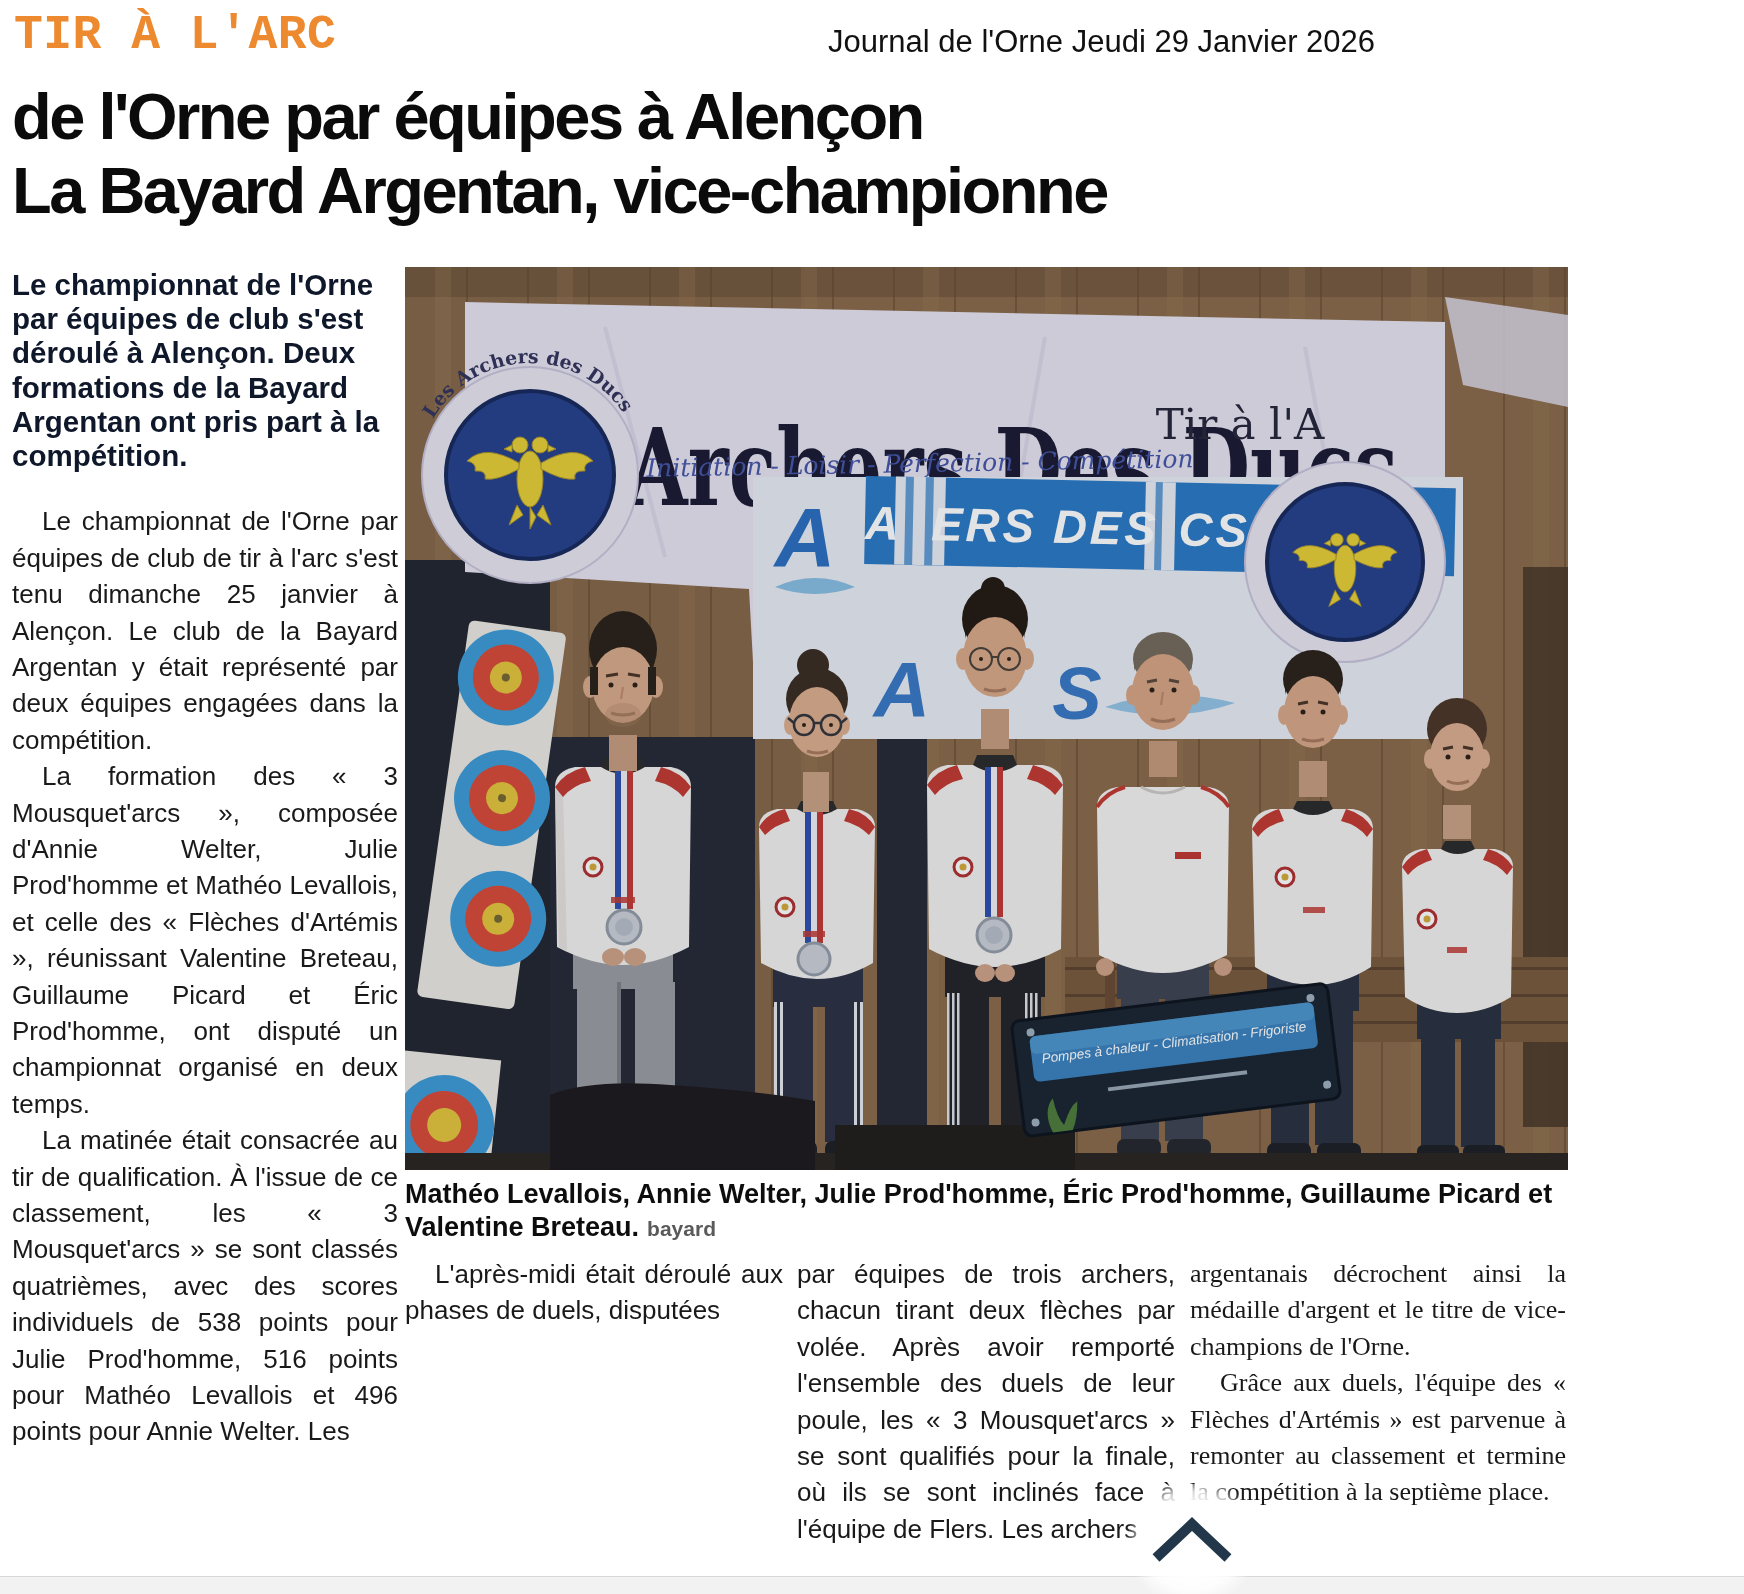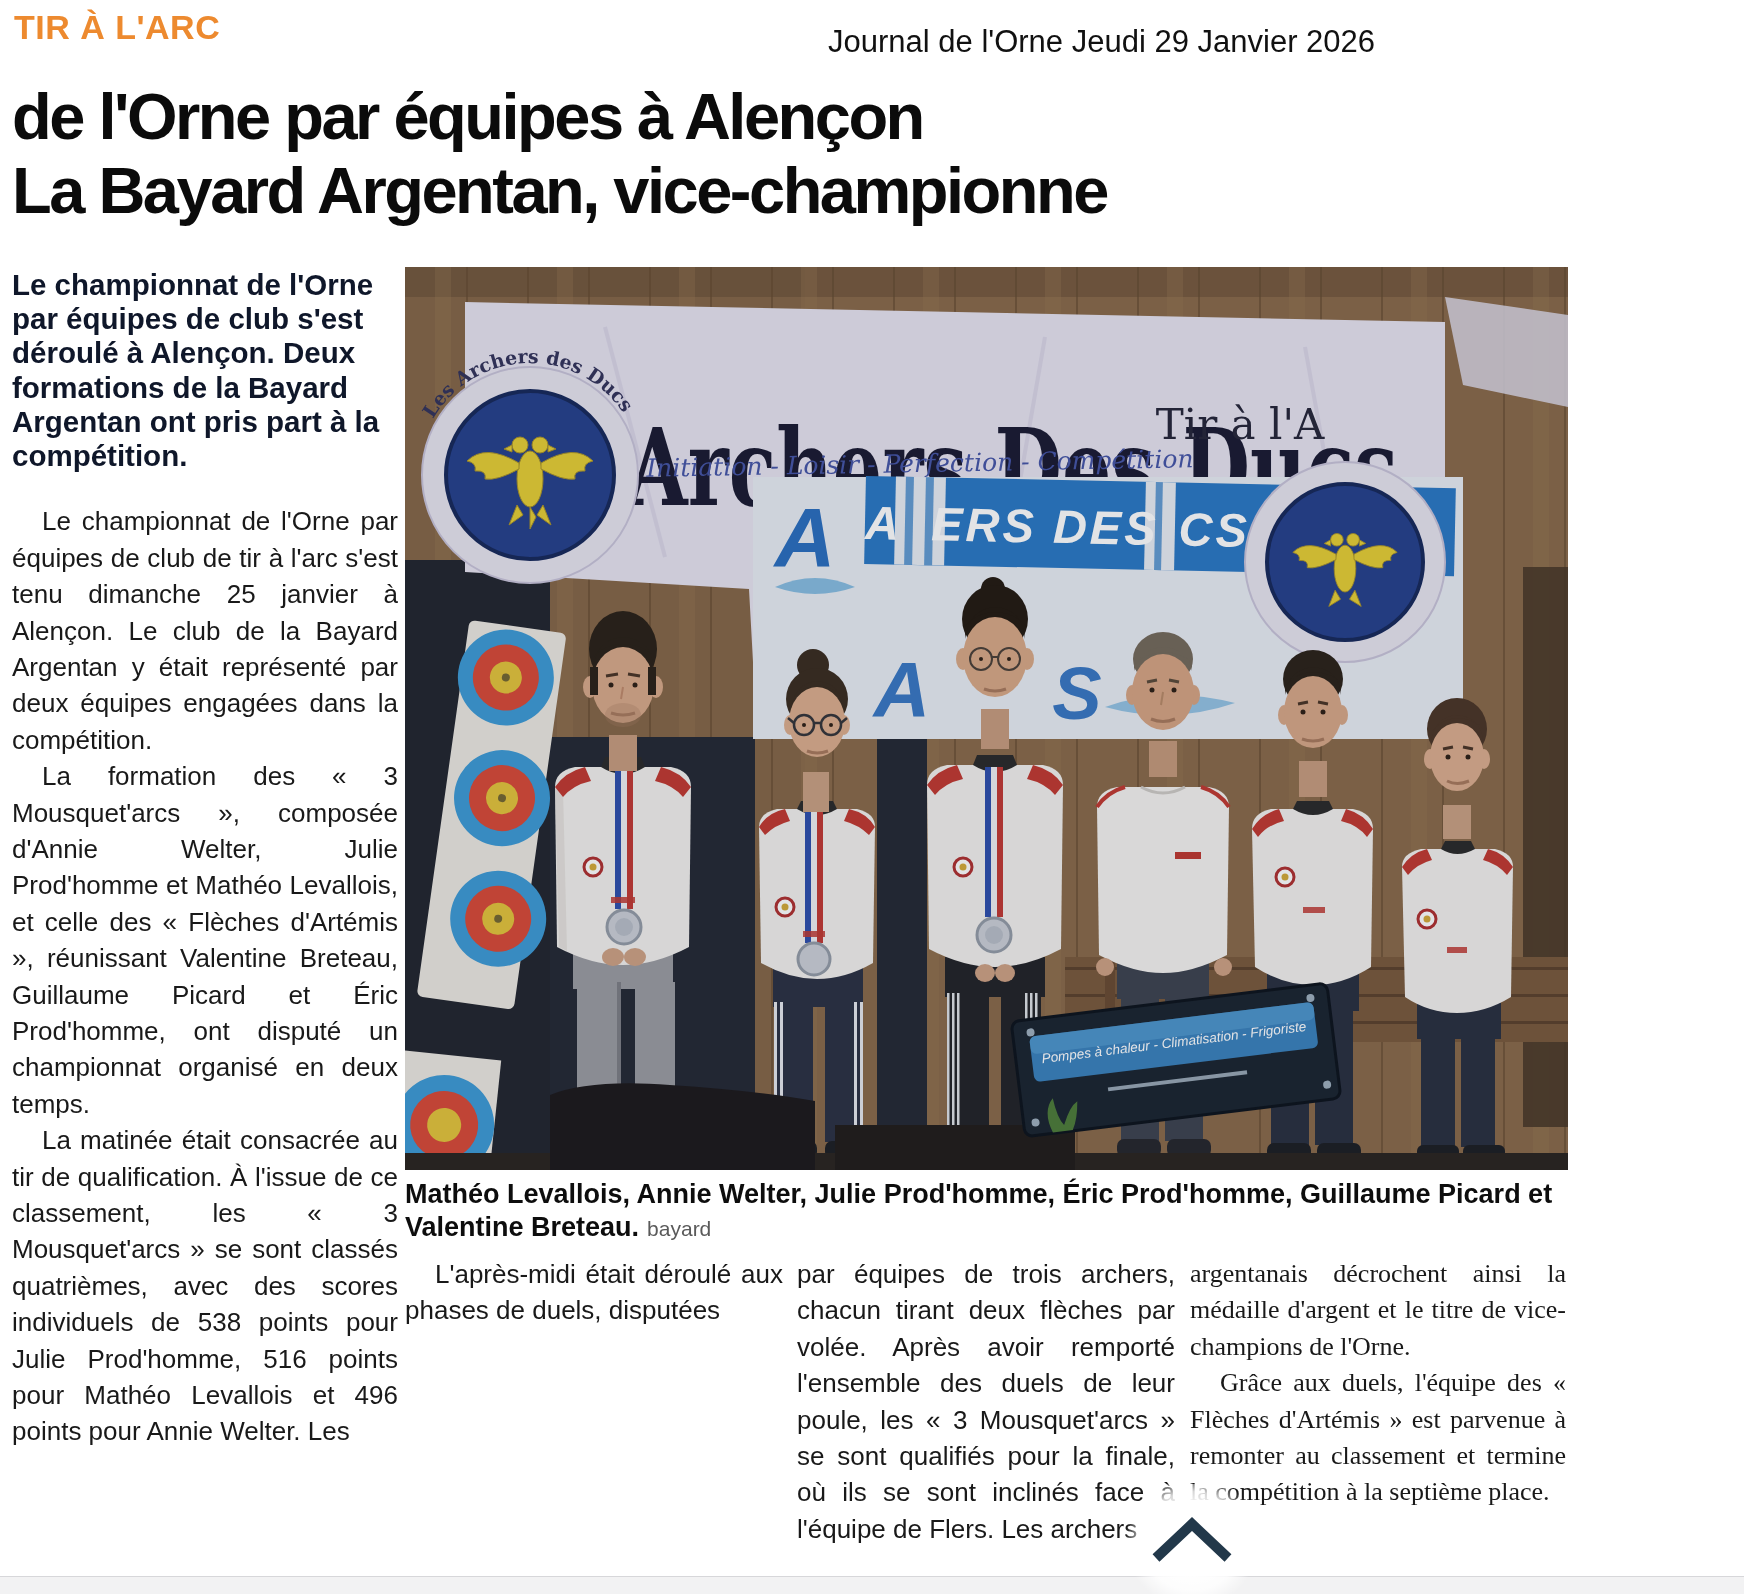--- a/index.html
+++ b/index.html
@@ -1,31 +1,31 @@
 <!DOCTYPE html>
 <html lang="fr"><head>
 <meta charset="utf-8">
 <style>
   html,body{margin:0;padding:0;background:#ffffff;}
   .page{position:relative;width:1744px;height:1594px;background:#fff;overflow:hidden;
         font-family:"Liberation Sans",sans-serif;color:#161616;}
-  .kicker{position:absolute;left:14px;top:8px;font-size:34px;font-weight:700;
-          color:#ED8A2F;letter-spacing:.5px;}
+  .kicker{position:absolute;left:14px;top:8px;font-size:48px;font-weight:700;
+          color:#ED8A2F;letter-spacing:.5px;font-family:Liberation Mono, monospace;}
   .dateline{position:absolute;left:828px;top:24px;font-size:31px;color:#111;}
   .headline{position:absolute;left:12px;top:80px;width:1580px;font-size:65px;
             font-weight:700;color:#0b0b0b;line-height:1.14;letter-spacing:-2.5px;}
   .leftcol{position:absolute;left:12px;top:268px;width:386px;}
   .intro{font-size:29.5px;font-weight:700;line-height:1.16;color:#0f172a;margin:0 0 30px 0;}
   .bodytext p{font-size:26px;line-height:36.4px;text-align:justify;margin:0;color:#191919;
               hyphens:auto;-webkit-hyphens:auto;}
   .indent{text-indent:30px;}
   .photo-wrap{position:absolute;left:405px;top:267px;width:1163px;height:903px;}
   .caption{position:absolute;left:405px;top:1178px;width:1168px;font-size:27px;
            font-weight:700;line-height:1.24;color:#0d0d0d;}
-  .credit{font-size:21px;font-weight:400;color:#5a5a5a;margin-left:8px;}
+  .credit{font-size:21px;font-weight:700;color:#5a5a5a;margin-left:8px;}
   .bcol{position:absolute;top:1256px;}
   .bcol p{font-size:26px;line-height:36.4px;text-align:justify;margin:0;color:#191919;
           hyphens:auto;-webkit-hyphens:auto;}
   .c2{left:405px;width:378px;}
   .c3{left:797px;width:378px;}
   .c4{left:1190px;width:376px;font-family:Liberation Serif, serif;}
   .scrolltop{position:absolute;left:1122px;top:1484px;width:140px;height:110px;z-index:5;
     background:radial-gradient(circle at 50% 52%, rgba(255,255,255,.98) 0 38%,
                rgba(255,255,255,.82) 55%, rgba(255,255,255,0) 74%);cursor:pointer;}
   .scrolltop svg{position:absolute;left:24px;top:26px;}

